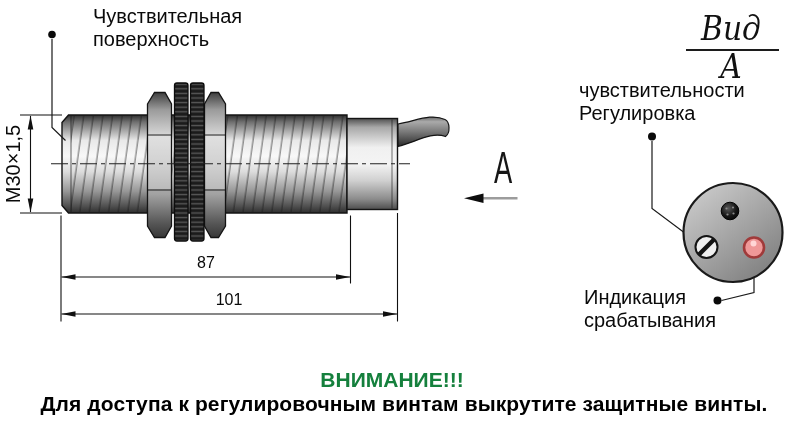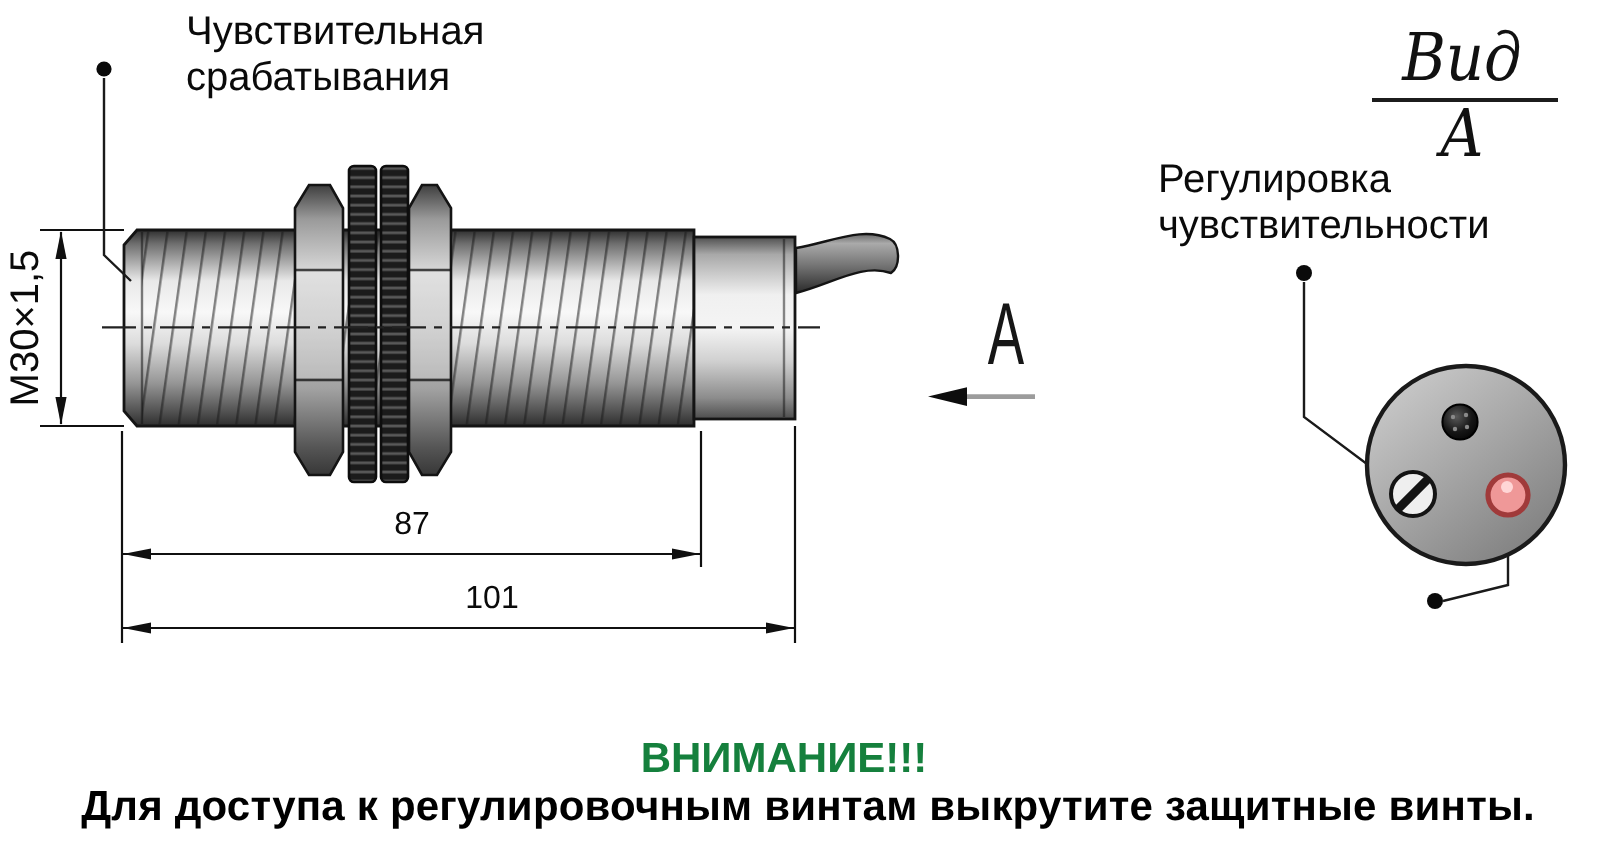--- a/index.html
+++ b/index.html
@@ -8,21 +8,21 @@
     font-family:"Liberation Sans", sans-serif; color:#0d0d0d; overflow:hidden;
   }
   svg.draw { position:absolute; left:0; top:0; }
   .lbl { position:absolute; font-size:20px; line-height:23px; color:#0a0a0a; }
   .dim { position:absolute; font-size:16px; color:#0a0a0a; text-align:center; white-space:nowrap; }
   #m30 {
     left:-28px; top:152px; width:84px; height:24px; text-align:center;
     font-size:20px; transform:rotate(-90deg); transform-origin:center;
   }
   #dim87  { left:150px; top:254px; width:112px; }
-  #dim101 { left:190px; top:291px; width:112px;text-align:center; }
+  #dim101 { left:173px; top:291px; width:112px;text-align:center; }
   #viewLetter {
     position:absolute; left:482px; top:146px; width:42px; text-align:center;
     font-size:44px; line-height:44px; color:#161616;
     transform:scaleX(0.62); transform-origin:center;
   }
   #vidA {
     position:absolute; left:678px; top:10px; width:106px; text-align:center;
     font-family:"DejaVu Serif", serif; font-style:italic;
     font-size:33px; line-height:38px; color:#111;
     word-spacing:12px; transform:scaleX(0.9); transform-origin:center;
@@ -181,38 +181,42 @@
       </g>
       <g>
         <circle cx="754" cy="247.5" r="10" fill="#ef9898" stroke="#a03a3a" stroke-width="2.6"></circle>
         <circle cx="753.5" cy="243.5" r="3" fill="#ffd6d6"></circle>
       </g>
     </g>
   </svg>
 
   <div class="lbl" id="sens" style="left:61px; top:5px;margin-left:32px;">
     <div>Чувствительная</div>
-    <div>срабатывания</div>
+    <div>поверхность</div>
   </div>
 
   <div class="dim" id="m30">М30×1,5</div>
 
   <div class="dim" id="dim87">87</div>
 
   <div class="dim" id="dim101">101</div>
 
   <div id="viewLetter">А</div>
 
   <div id="vidA">Вид А</div>
   <div id="vidA-underline"></div>
 
   <div class="lbl" id="reg" style="left:579px; top:79px;">
+    <div>чувствительности</div>
     <div>Регулировка</div>
-    <div>чувствительности</div>
-  </div>
-
+  </div>
+
+  <div class="lbl" id="ind" style="left:584px; top:286px;">
+    <div>Индикация</div>
+    <div>срабатывания</div>
+  </div>
 
   <div>
     <div id="warnTitle">ВНИМАНИЕ!!!</div>
     <div id="warnBody">Для доступа к регулировочным винтам выкрутите защитные винты.</div>
   </div>
 
 </div>
 
 </body></html>

